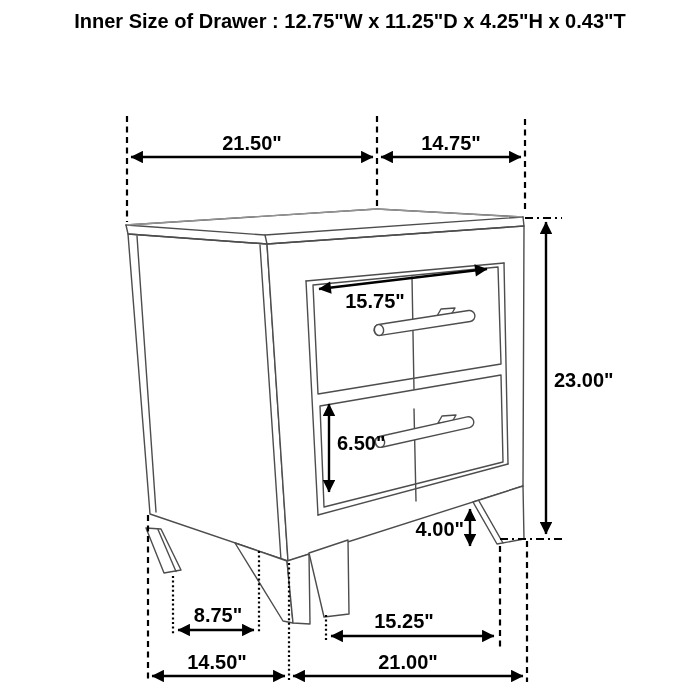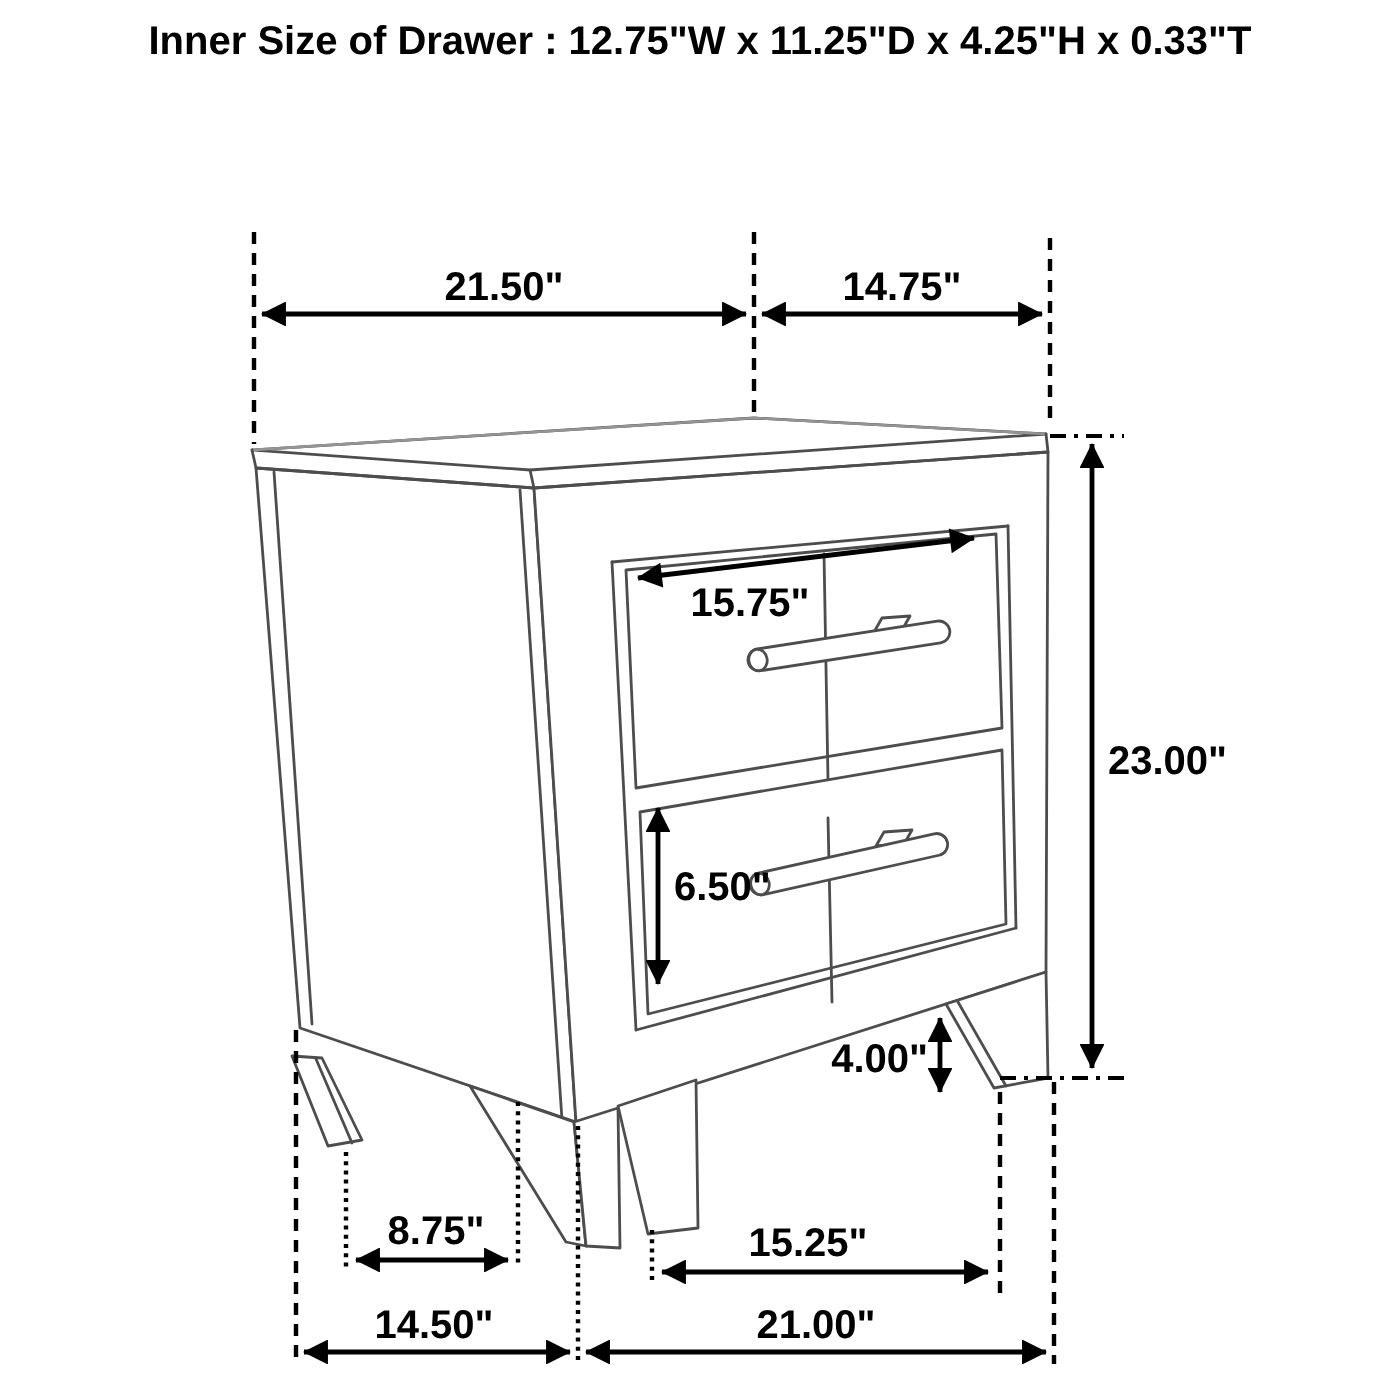--- a/index.html
+++ b/index.html
@@ -18,21 +18,21 @@
   .dim{stroke:#000;stroke-width:2.4;fill:none;}
   .ext-dash{stroke:#000;stroke-width:2.2;fill:none;stroke-dasharray:6 4.5;}
   .ext-dot{stroke:#000;stroke-width:2.2;fill:none;stroke-dasharray:2 2.6;}
   .ext-dashdot{stroke:#000;stroke-width:2;fill:none;stroke-dasharray:8 4 2 4;}
   .dimtext{font-family:"Liberation Sans", sans-serif;font-size:20px;font-weight:bold;fill:#000;}
 </style>
 </head>
 <body>
 
 <div class="stage">
-  <div class="title">Inner Size of Drawer : 12.75"W x 11.25"D x 4.25"H x 0.33"T</div>
+  <div class="title">Inner Size of Drawer : 12.75"W x 11.25"D x 4.25"H x 0.43"T</div>
 
   <svg width="700" height="700" viewBox="0 0 700 700">
     <defs>
       <marker id="arrE" viewBox="0 0 12 12" refX="11.5" refY="6" markerWidth="7" markerHeight="5.2" orient="auto">
         <path d="M0,0 L12,6 L0,12 Z" fill="#000"></path>
       </marker>
       <marker id="arrS" viewBox="0 0 12 12" refX="0.5" refY="6" markerWidth="7" markerHeight="5.2" orient="auto">
         <path d="M12,0 L0,6 L12,12 Z" fill="#000"></path>
       </marker>
     </defs>

